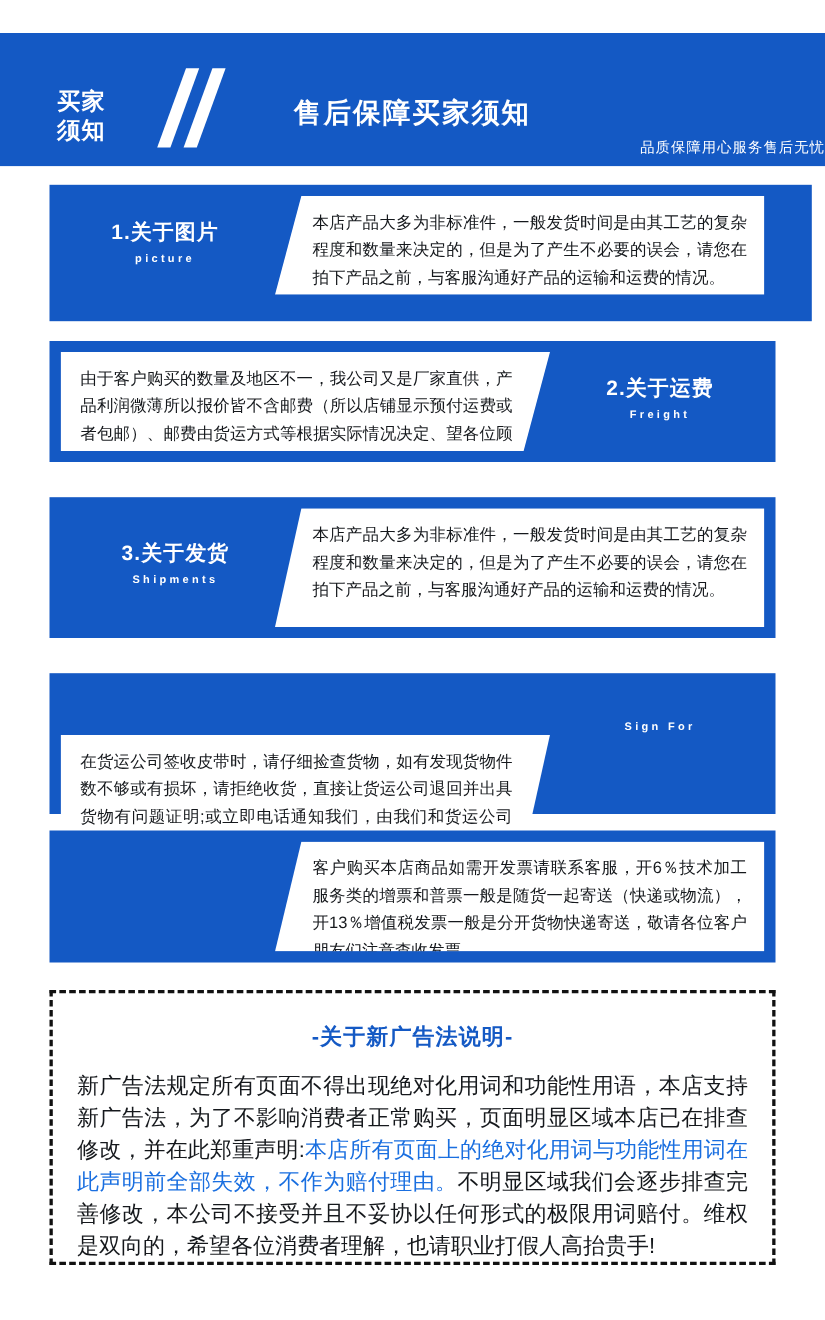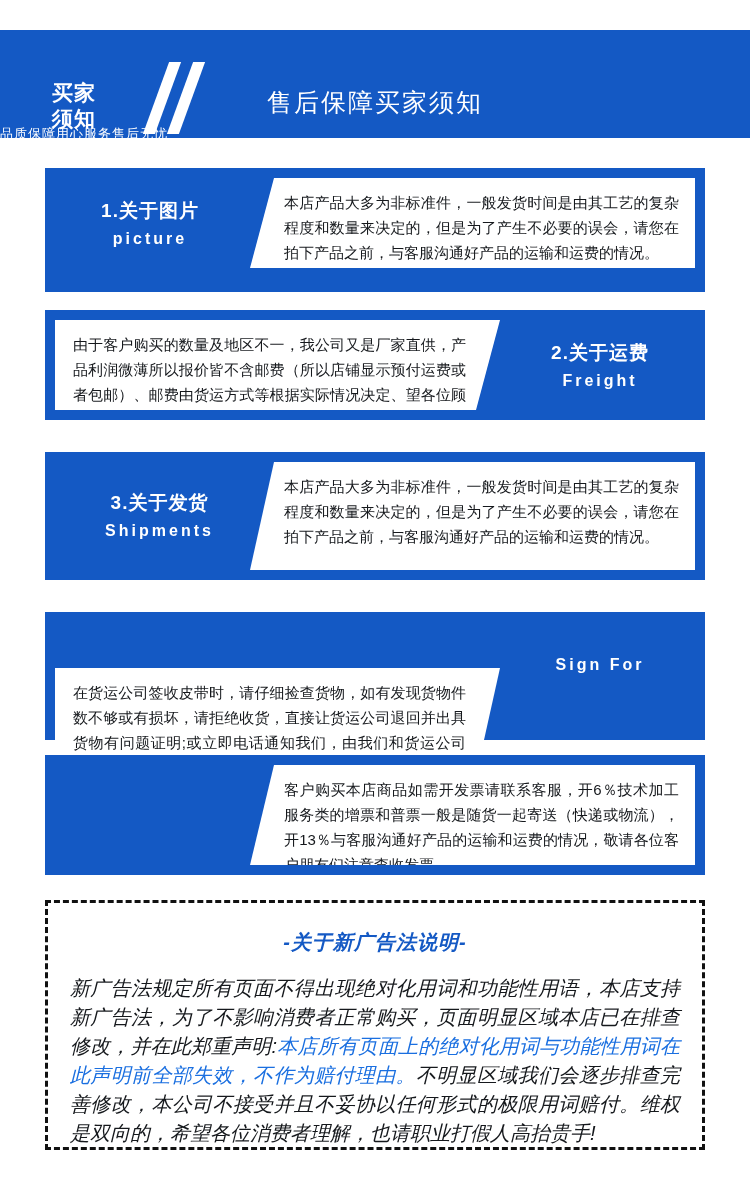--- a/index.html
+++ b/index.html
@@ -19,21 +19,21 @@
     height: 1200px;
     background: #ffffff;
   }
 
   
   .header {
     position: absolute;
     left: 0;
     top: 30px;
     width: 750px;
-    height: 108px;
+    height: 121px;
     background: #1459c4;
     overflow: hidden;
   }
   .header-badge {
     position: absolute;
     left: 52px;
     top: 50px;
     color: #ffffff;
     font-size: 21px;
     font-weight: bold;
@@ -58,29 +58,29 @@
   .slash.s1 { left: 6px; }
   .slash.s2 { left: 30px; }
   .header-title {
     position: absolute;
     left: 0;
     top: 56px;
     width: 750px;
     text-align: center;
     color: #ffffff;
     font-size: 25px;
-    font-weight: normal;
+    font-weight: bold;
     letter-spacing: 2px;
   }
   .header-sub {
     position: absolute;
     left: 0;
     top: 95px;
     width: 750px;
-    text-align: left;
+    text-align: right;
     color: #ffffff;
     font-size: 13px;
     letter-spacing: 1px;
   }
 
   
   .section {
     position: absolute;
     left: 45px;
     width: 660px;
@@ -91,21 +91,21 @@
     color: #ffffff;
     text-align: center;
   }
   .sec-label .num {
     font-size: 19px;
     font-weight: bold;
     letter-spacing: 1px;
     white-space: nowrap;
   }
   .sec-label .en {
-    font-size: 16px;
+    font-size: 10px;
     font-weight: bold;
     letter-spacing: 3px;
     margin-top: 6px;
     white-space: nowrap;
   }
   .sec-body {
     position: absolute;
     background: #ffffff;
     color: #15181c;
     font-size: 15px;
@@ -127,21 +127,20 @@
   
   .notice {
     position: absolute;
     left: 45px;
     top: 900px;
     width: 660px;
     height: 250px;
     border: 3px dashed #111111;
     box-sizing: border-box;
     background: #ffffff;
-    font-style: italic;
   }
   .notice-title {
     text-align: center;
     color: #1459c4;
     font-size: 20px;
     font-weight: bold;
     margin-top: 26px;
     letter-spacing: 1px;
   }
   .notice-body {
@@ -166,21 +165,21 @@
       <div>须知</div>
     </div>
     <div class="slash-group">
       <div class="slash s1"></div>
       <div class="slash s2"></div>
     </div>
     <div class="header-title">售后保障买家须知</div>
     <div class="header-sub">品质保障用心服务售后无忧</div>
   </div>
 
-  <div class="section" style="top:168px;height:124px;">
+  <div class="section" style="top:168px;height:124px;padding-left:33px;">
     <div class="sec-label" style="left:0;top:30px;width:210px;">
       <div class="num">1.关于图片</div>
       <div class="en">picture</div>
     </div>
     <div class="sec-body body-right" style="left:205px;top:10px;width:445px;height:90px;">本店产品大多为非标准件，一般发货时间是由其工艺的复杂程度和数量来决定的，但是为了产生不必要的误会，请您在拍下产品之前，与客服沟通好产品的运输和运费的情况。</div>
   </div>
 
   <div class="section" style="top:310px;height:110px;">
     <div class="sec-body body-left" style="left:10px;top:10px;width:445px;height:90px;">由于客户购买的数量及地区不一，我公司又是厂家直供，产品利润微薄所以报价皆不含邮费（所以店铺显示预付运费或者包邮）、邮费由货运方式等根据实际情况决定、望各位顾客谅解!</div>
     <div class="sec-label" style="left:450px;top:30px;width:210px;">
@@ -198,21 +197,21 @@
   </div>
 
   <div class="section" style="top:612px;height:128px;">
     <div class="sec-body body-left" style="left:10px;top:8px;width:445px;height:108px;margin-top:48px;">在货运公司签收皮带时，请仔细捡查货物，如有发现货物件数不够或有损坏，请拒绝收货，直接让货运公司退回并出具货物有问题证明;或立即电话通知我们，由我们和货运公司解决，但是如果非生产或货运问题，则由客户和代签手人负责。</div>
     <div class="sec-label" style="left:450px;top:38px;width:210px;">
       <div class="en">Sign For</div>
     </div>
   </div>
 
   <div class="section" style="top:755px;height:120px;">
-    <div class="sec-body body-right" style="left:205px;top:10px;width:445px;height:100px;">客户购买本店商品如需开发票请联系客服，开6％技术加工服务类的增票和普票一般是随货一起寄送（快递或物流），开13％与客服沟通好产品的运输和运费的情况，敬请各位客户朋友们注意查收发票。</div>
+    <div class="sec-body body-right" style="left:205px;top:10px;width:445px;height:100px;">客户购买本店商品如需开发票请联系客服，开6％技术加工服务类的增票和普票一般是随货一起寄送（快递或物流），开13％增值税发票一般是分开货物快递寄送，敬请各位客户朋友们注意查收发票。</div>
   </div>
 
   <div class="notice">
     <div class="notice-title">-关于新广告法说明-</div>
     <div class="notice-body">
       <span>新广告法规定所有页面不得出现绝对化用词和功能性用语，本店支持新广告法，为了不影响消费者正常购买，页面明显区域本店已在排查修改，并在此郑重声明:</span><span class="hl">本店所有页面上的绝对化用词与功能性用词在此声明前全部失效，不作为赔付理由。</span><span>不明显区域我们会逐步排查完善修改，本公司不接受并且不妥协以任何形式的极限用词赔付。维权是双向的，希望各位消费者理解，也请职业打假人高抬贵手!</span>
     </div>
   </div>
 
 </div>

